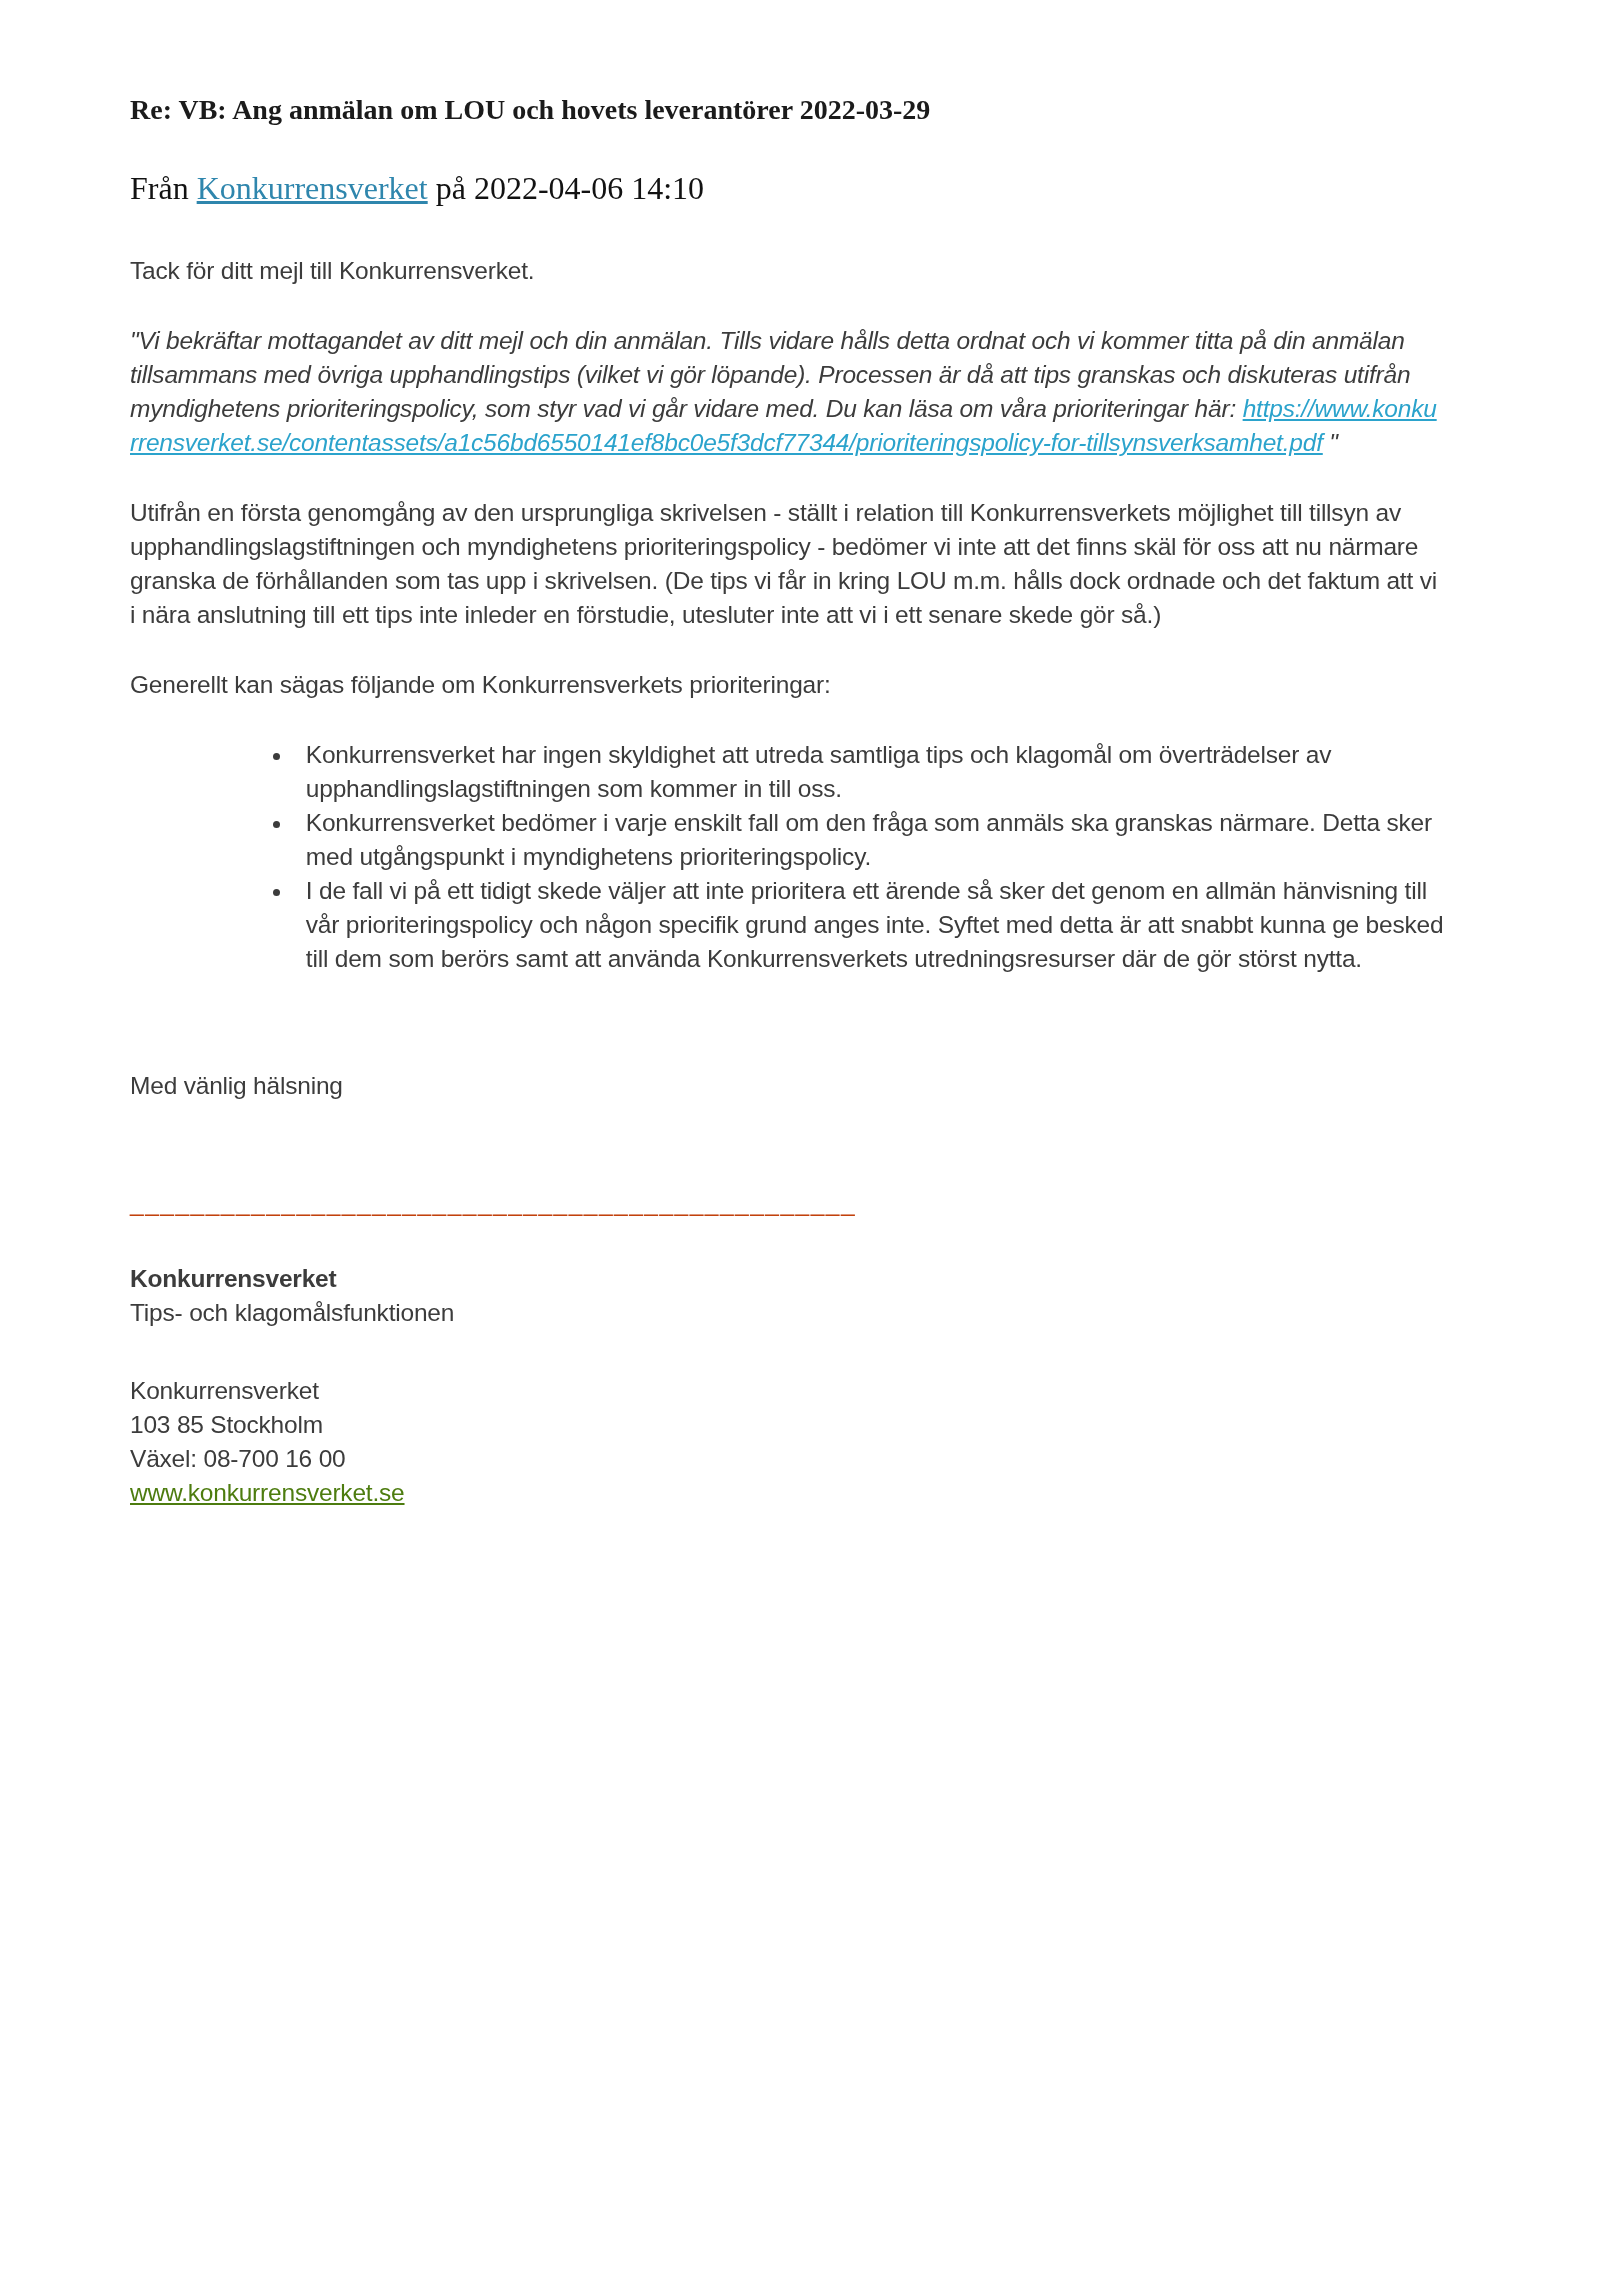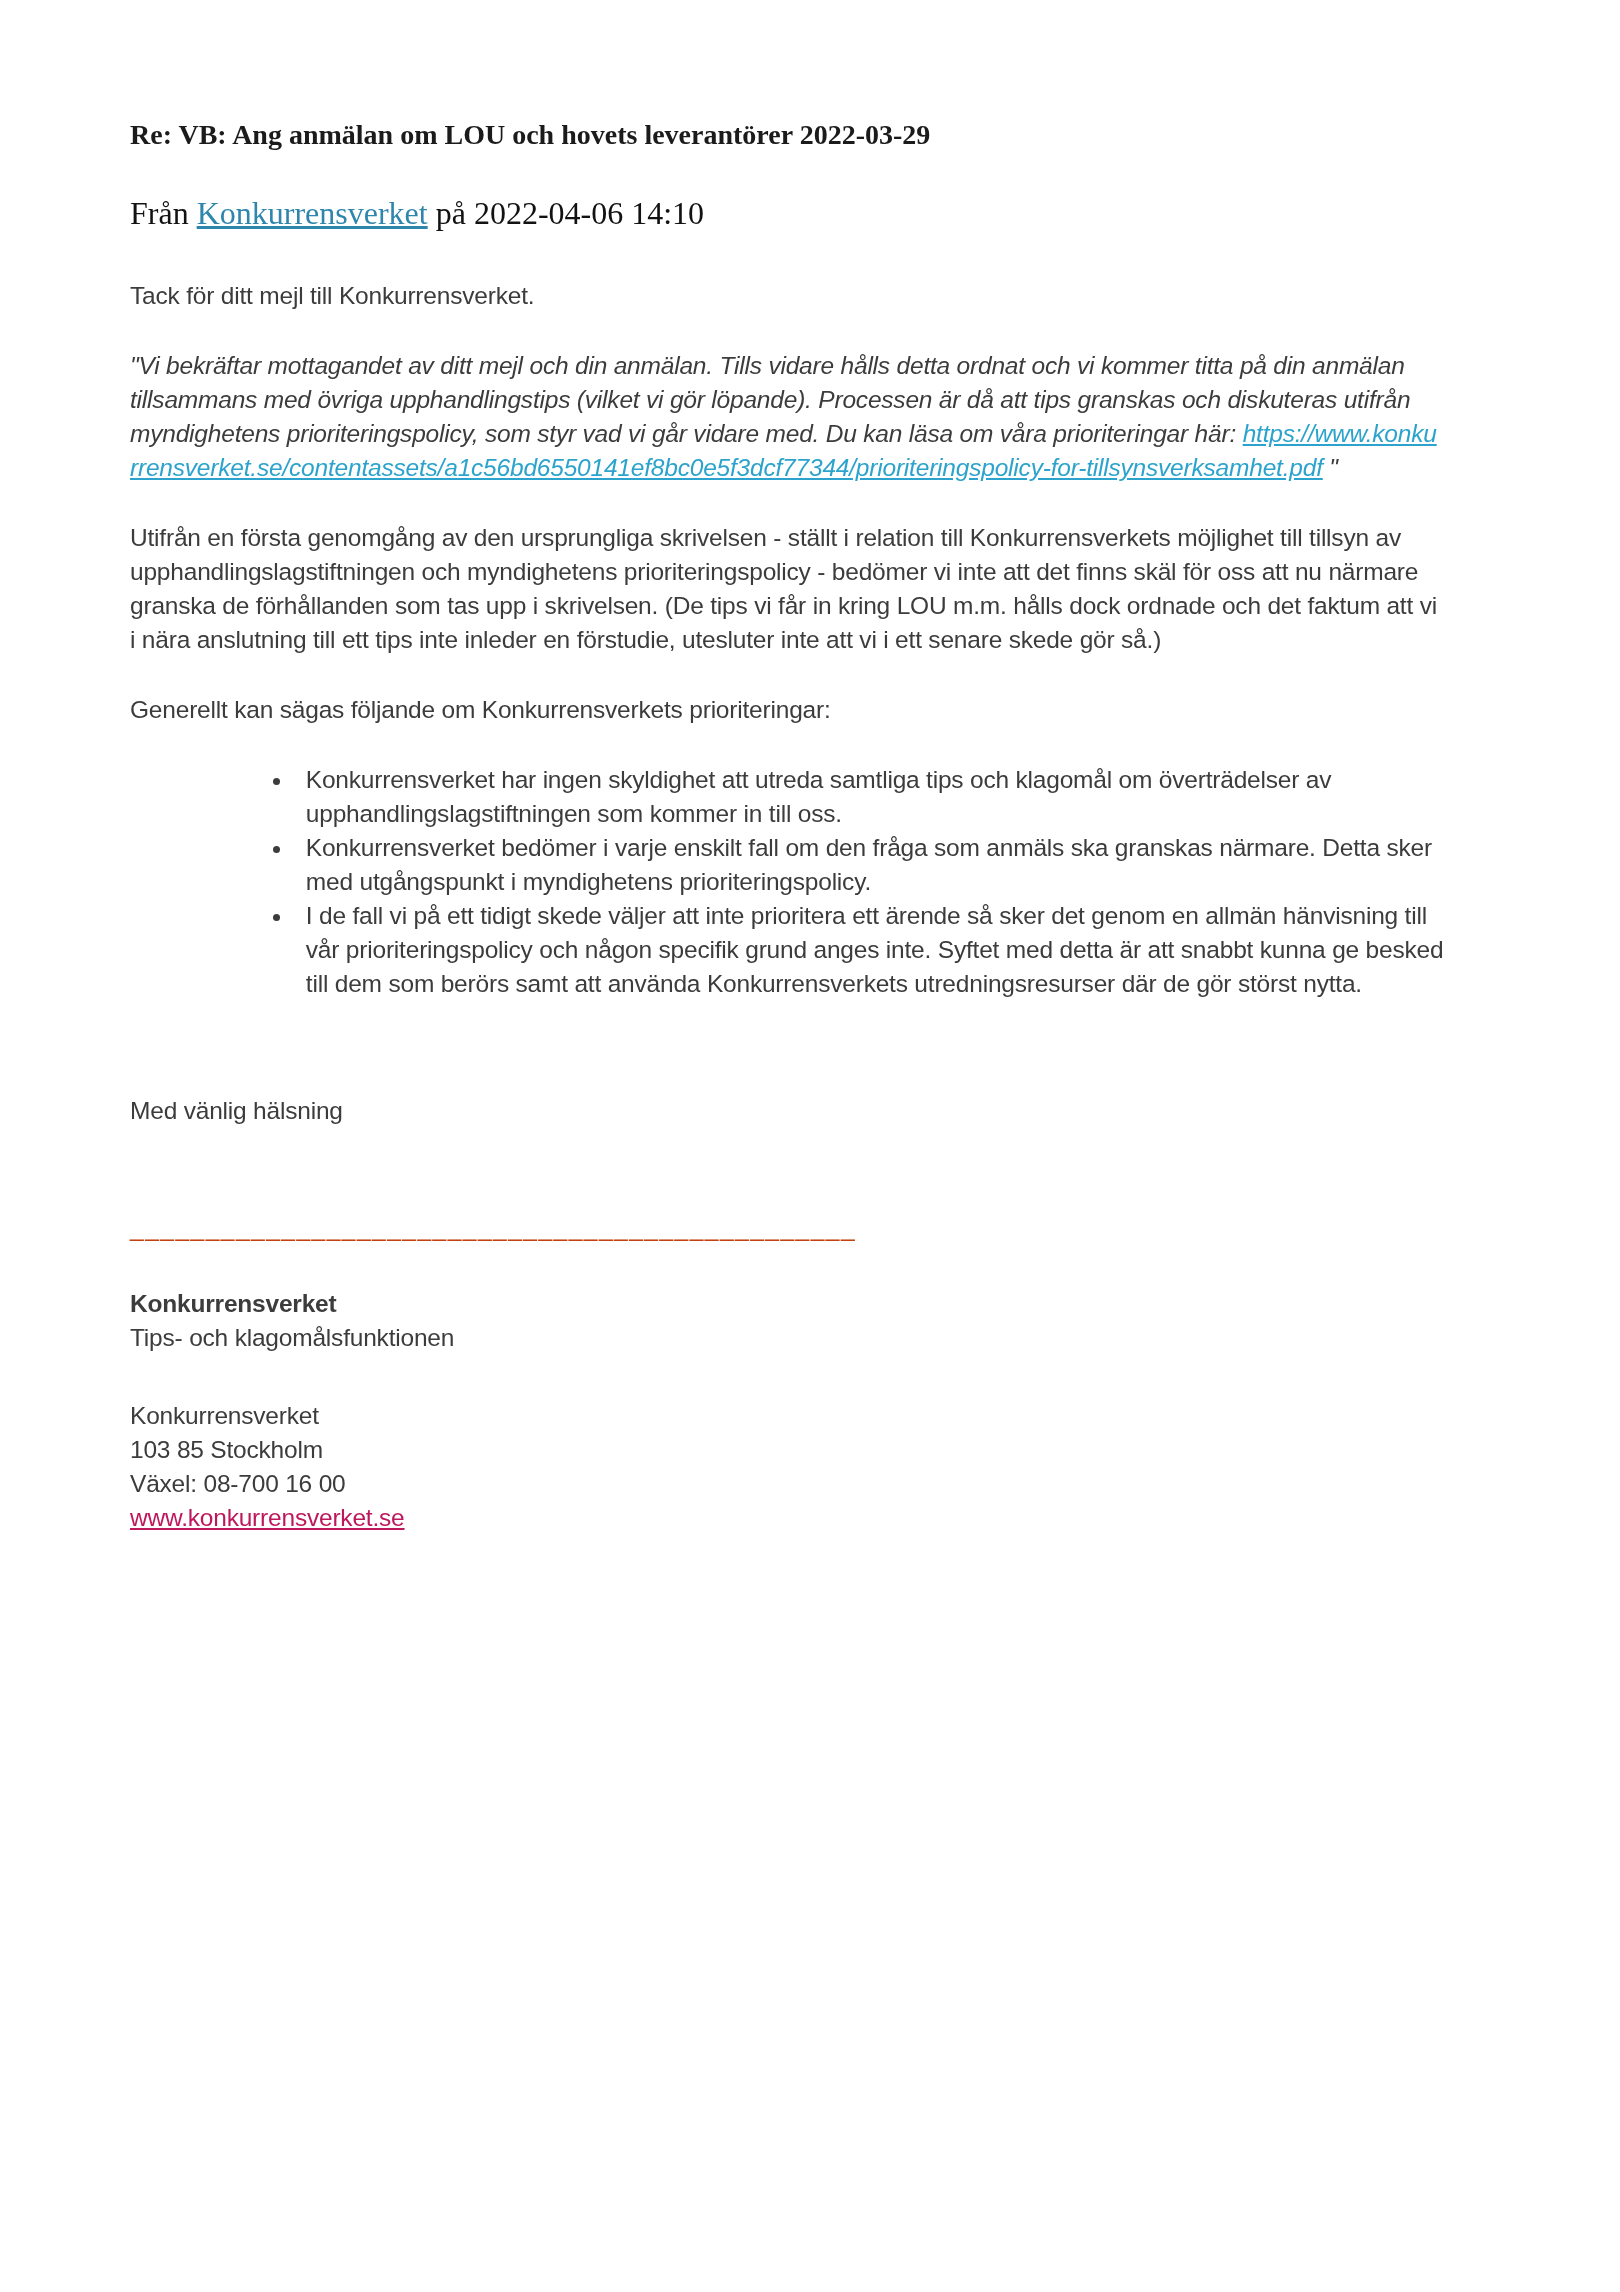--- a/index.html
+++ b/index.html
@@ -1,21 +1,21 @@
 <!DOCTYPE html>
 <html><head>
 <meta charset="utf-8">
 <style>
   html,body { margin:0; padding:0; background:#ffffff; }
   .page {
     position:relative;
     width:1620px; height:1933px;
     background:#ffffff;
     box-sizing:border-box;
-    padding:117px 176px 0 130px;
+    padding:92px 176px 0 130px;
     font-family:"Liberation Sans", sans-serif;
     font-size:24.5px;
     line-height:34px;
     color:#3c3c3c;
     letter-spacing:-0.2px;
   }
   .subject {
     font-family:"Liberation Serif", serif;
     font-weight:bold;
     font-size:28px;
@@ -54,21 +54,21 @@
   .divider {
     margin:0 0 42px 0;
     color:#c2410c;
     letter-spacing:1.5px;
     white-space:nowrap;
   }
   .sig-line { line-height:34px; }
   .sig-org-bold { font-weight:bold; }
   .sig-block2 { margin-top:44px; }
   .site-link {
-    color:#be185d;
+    color:#4d7c0f;
     text-decoration:underline;
     cursor:pointer;
   }
 </style>
 </head>
 <body>
 
 <div class="page">
 
   <h1 class="subject">Re: VB: Ang anmälan om LOU och hovets leverantörer 2022-03-29</h1>

